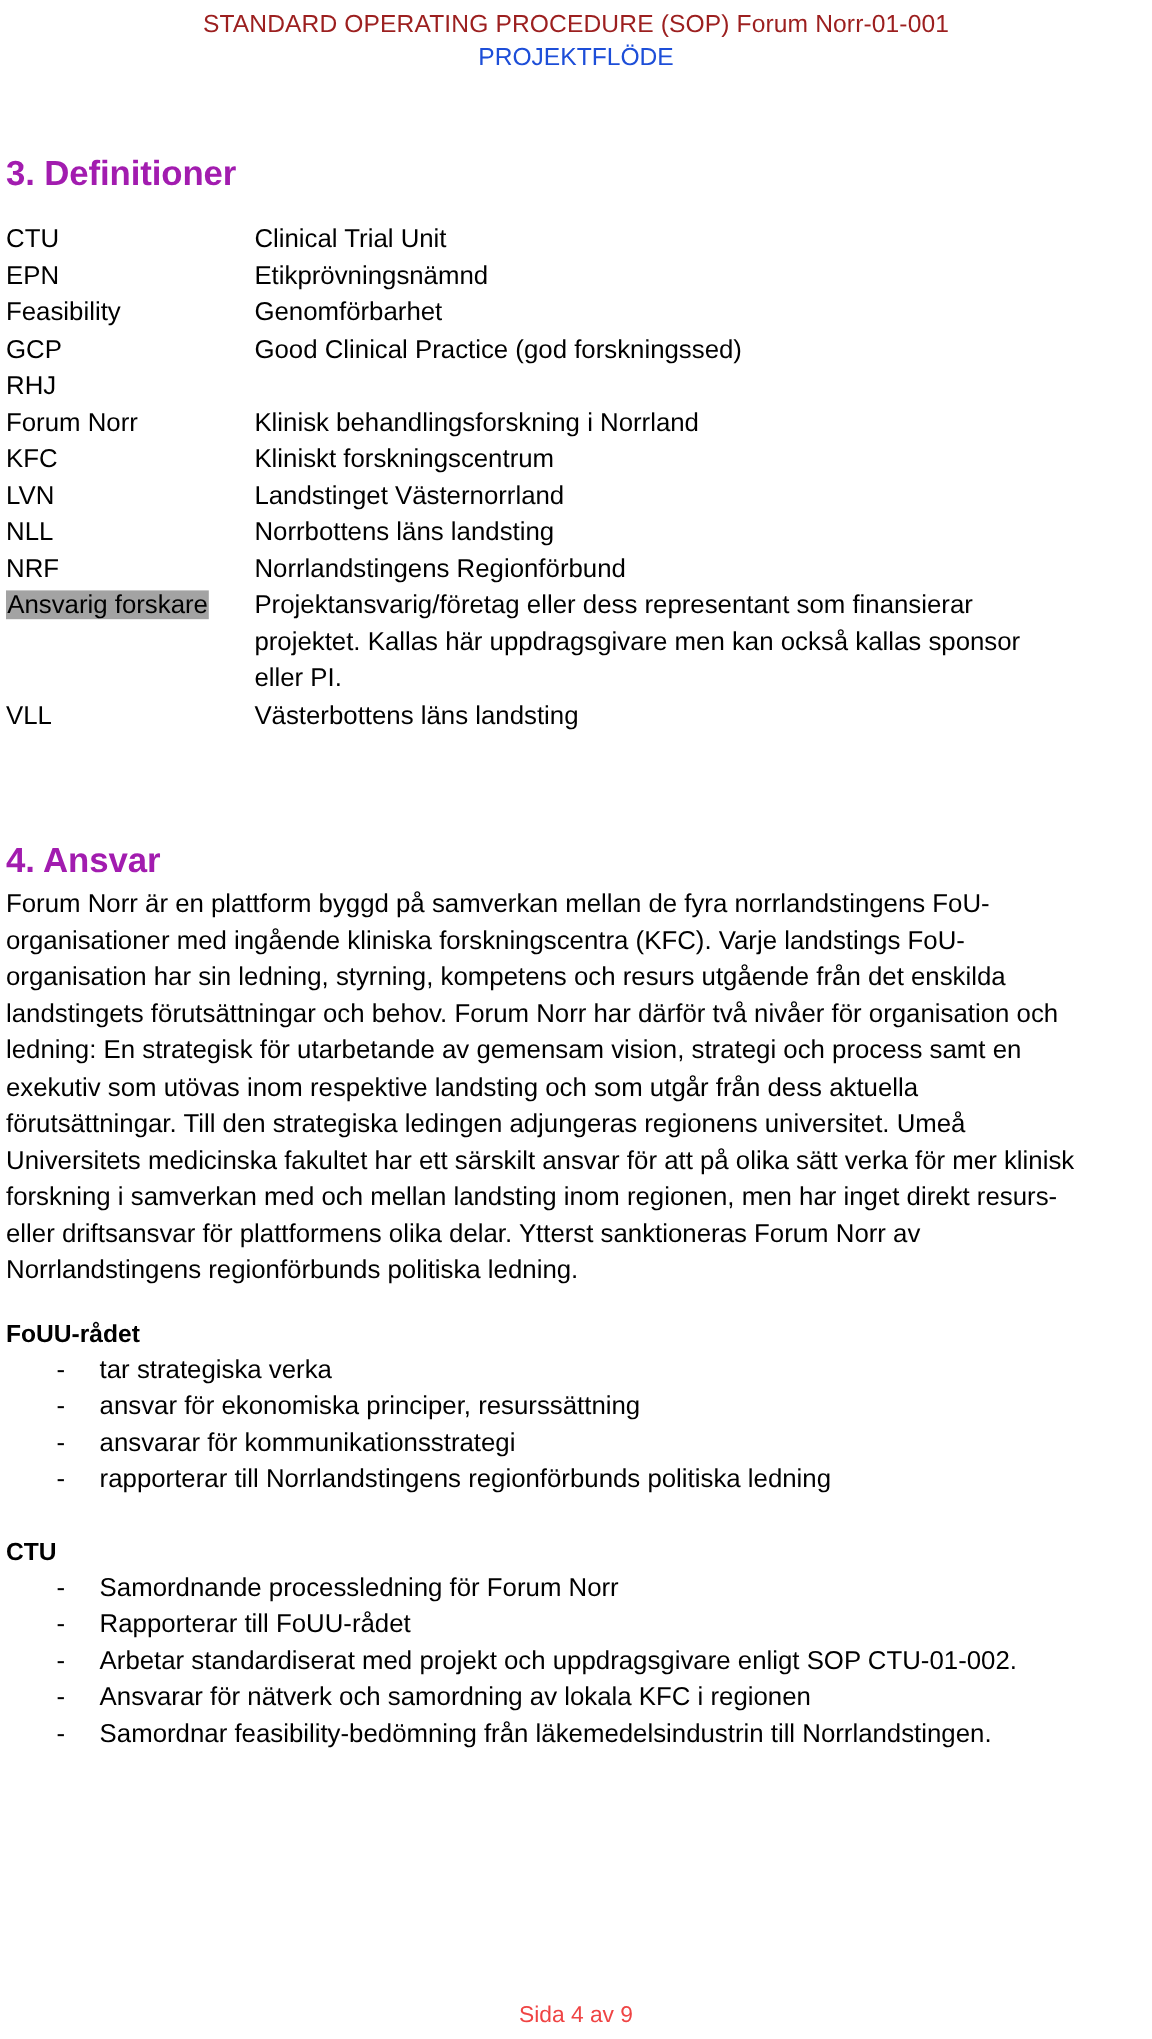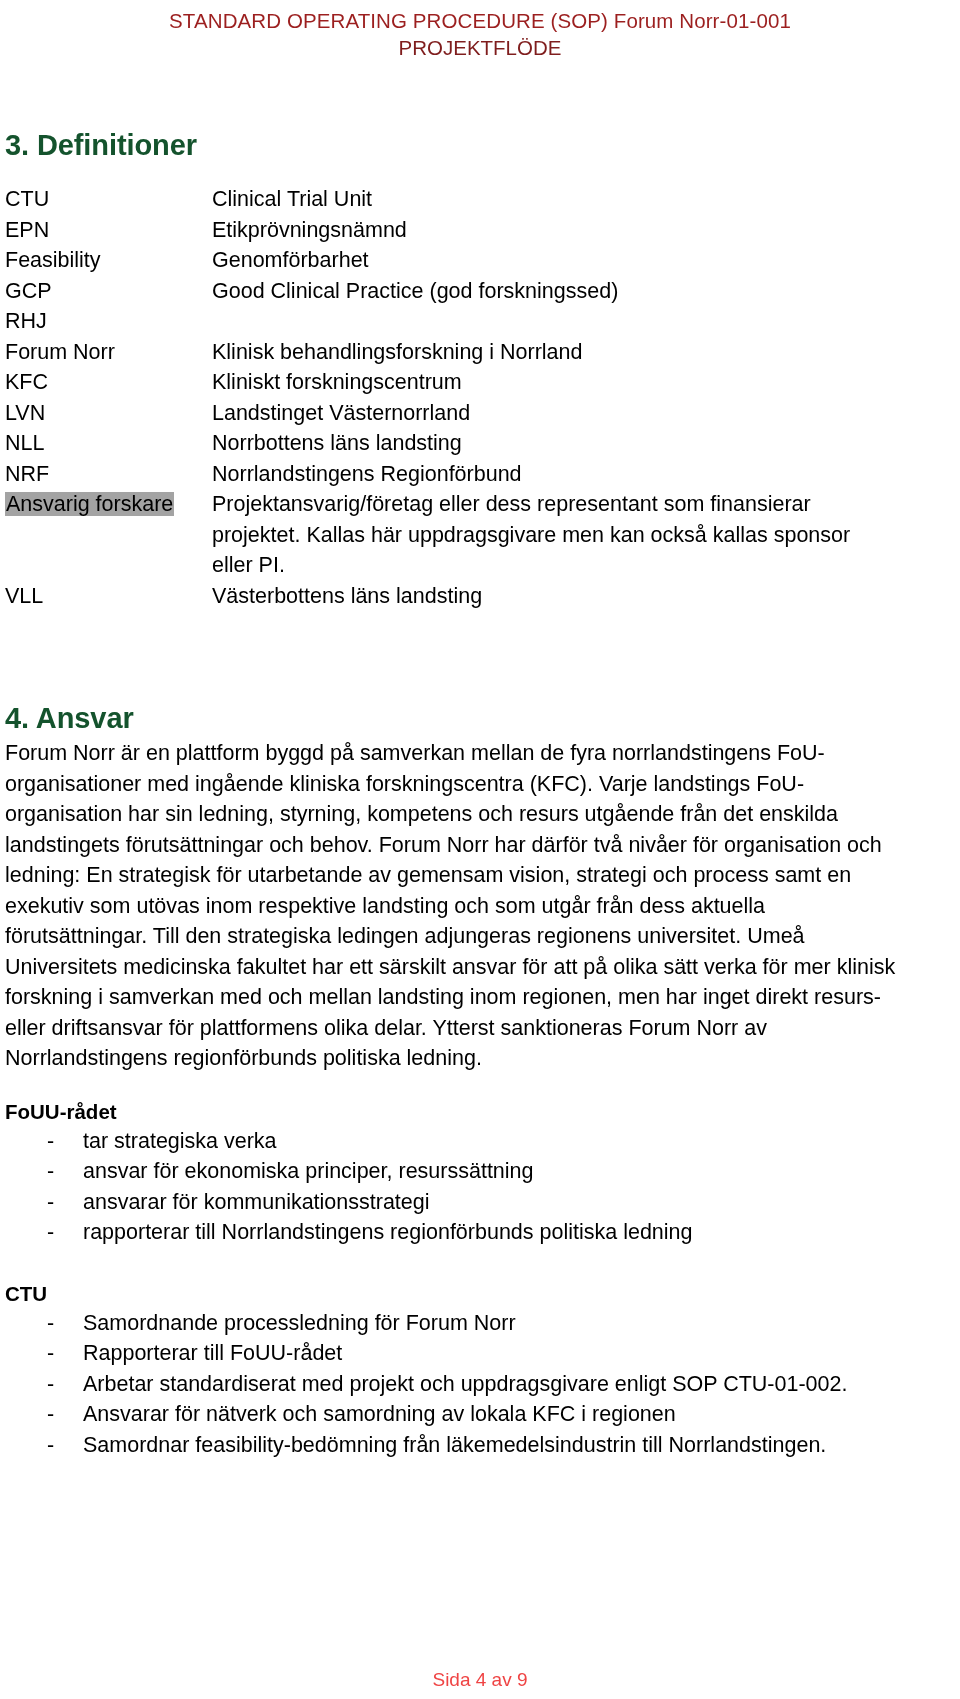--- a/index.html
+++ b/index.html
@@ -33,38 +33,38 @@
   }
   .doc-header .line1 {
     font-size: 20.5px;
     color: #9C1F1F;
     letter-spacing: 0.1px;
     line-height: 26px;
     white-space: nowrap;
   }
   .doc-header .line2 {
     font-size: 20.5px;
-    color: #7f1d1d;
+    color: #1d4ed8;
     line-height: 26px;
     margin-top: 1px;
     white-space: nowrap;
   }
 
   
   .content {
     position: absolute;
     left: 5px;
     top: 128px;
     width: 905px;
   }
 
   h2.section-heading {
     font-size: 29px;
     font-weight: bold;
-    color: #14532d;
+    color: #a21caf;
     margin: 0;
     line-height: 34px;
     letter-spacing: -0.1px;
   }
 
   
   .definitions {
     margin-top: 22px;
   }
   .def-row {

